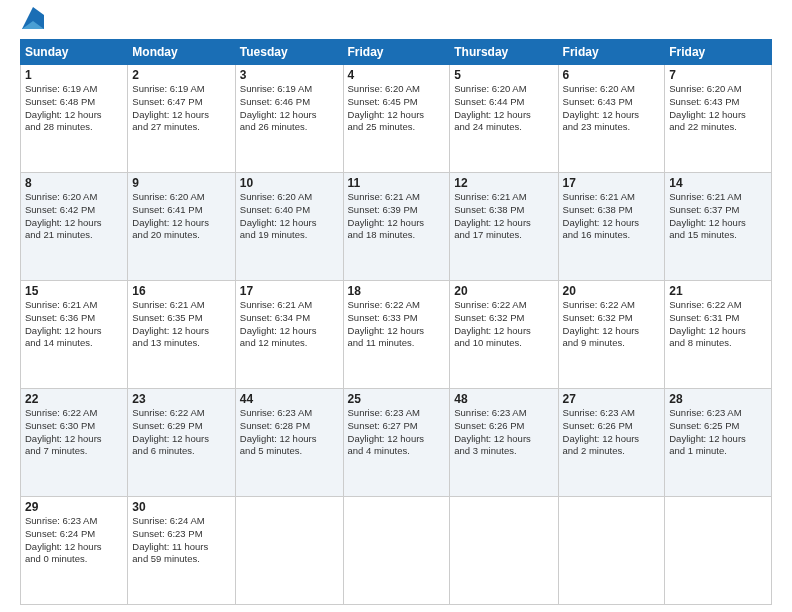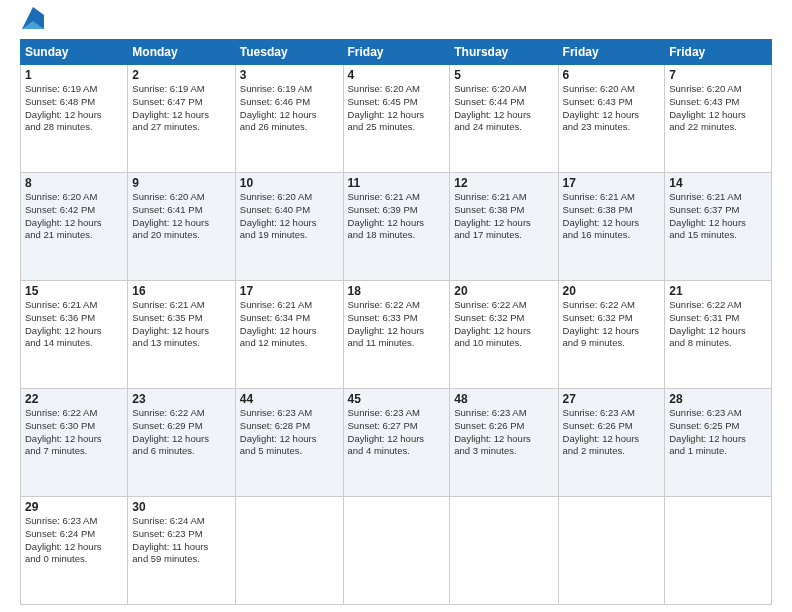--- a/index.html
+++ b/index.html
@@ -220,21 +220,21 @@
           </td>
           <td>
             <span class="day-num">23</span>
             <div class="day-info">Sunrise: 6:22 AM<br>Sunset: 6:29 PM<br>Daylight: 12 hours<br>and 6 minutes.</div>
           </td>
           <td>
             <span class="day-num">44</span>
             <div class="day-info">Sunrise: 6:23 AM<br>Sunset: 6:28 PM<br>Daylight: 12 hours<br>and 5 minutes.</div>
           </td>
           <td>
-            <span class="day-num">45</span>
+            <span class="day-num">25</span>
             <div class="day-info">Sunrise: 6:23 AM<br>Sunset: 6:27 PM<br>Daylight: 12 hours<br>and 4 minutes.</div>
           </td>
           <td>
             <span class="day-num">48</span>
             <div class="day-info">Sunrise: 6:23 AM<br>Sunset: 6:26 PM<br>Daylight: 12 hours<br>and 3 minutes.</div>
           </td>
           <td>
             <span class="day-num">27</span>
             <div class="day-info">Sunrise: 6:23 AM<br>Sunset: 6:26 PM<br>Daylight: 12 hours<br>and 2 minutes.</div>
           </td>

